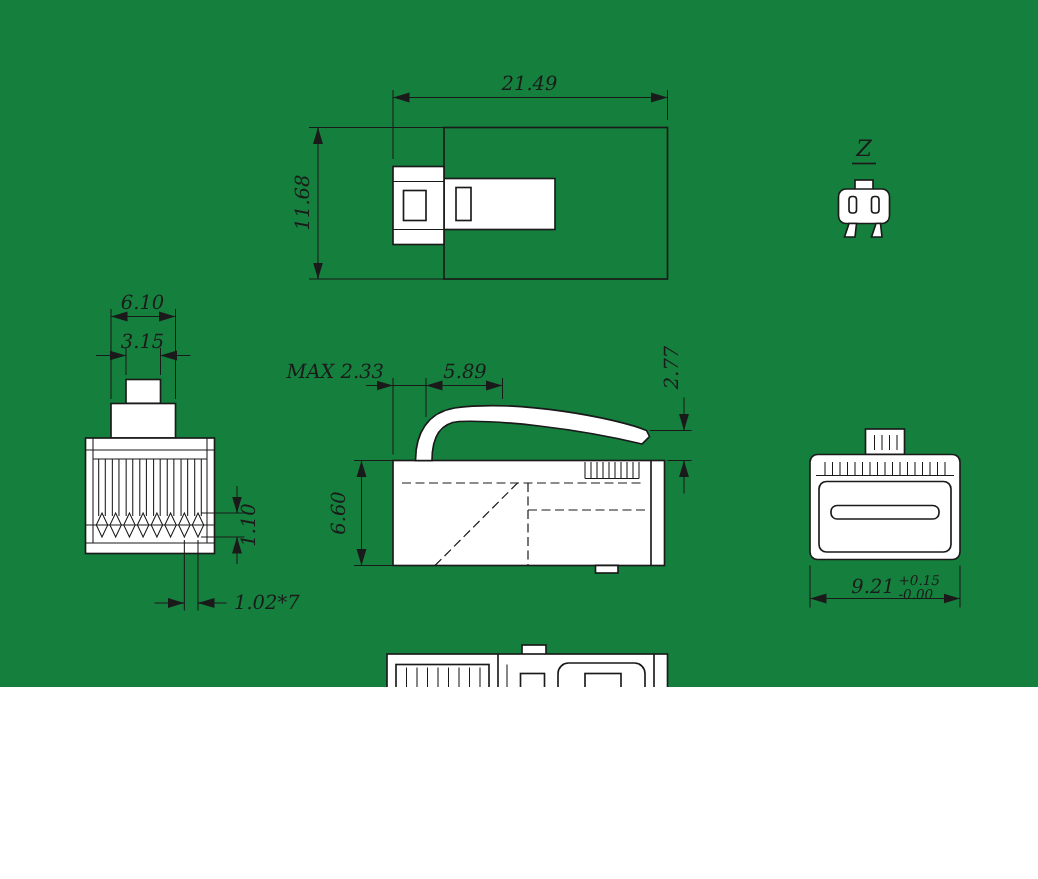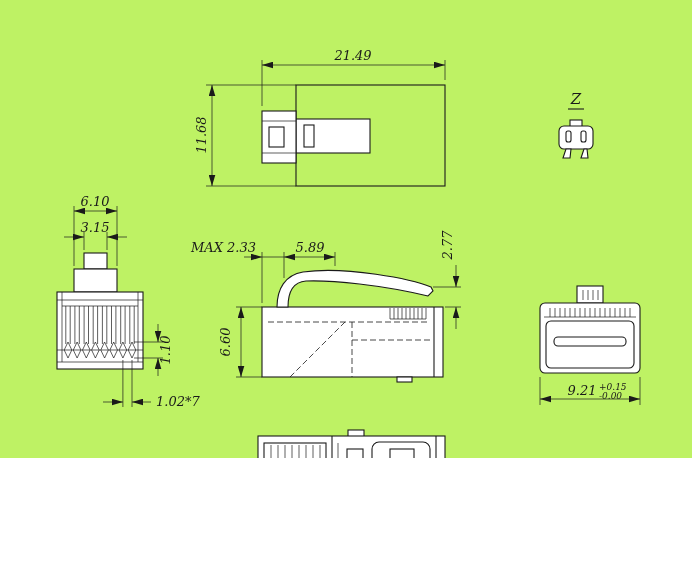--- a/index.html
+++ b/index.html
@@ -1,16 +1,16 @@
 <!DOCTYPE html>
 <html><head>
 <meta charset="utf-8">
 <style>
   html,body{margin:0;padding:0;background:#ffffff;}
-  .canvas{position:relative;width:692px;height:458px;background:#bef264;overflow:hidden;text-decoration:underline;}
+  .canvas{position:relative;width:692px;height:458px;background:#15803d;overflow:hidden;text-decoration:underline;}
   svg{display:block;}
   .ol   {stroke:#1a1a1a;stroke-width:1.1;fill:none;}
   .olf  {stroke:#1a1a1a;stroke-width:1.1;fill:#ffffff;}
   .thin {stroke:#1a1a1a;stroke-width:0.7;fill:none;}
   .dash {stroke:#1a1a1a;stroke-width:0.8;fill:none;stroke-dasharray:6 3;}
   text.dim{font:italic 13px "DejaVu Serif", serif;fill:#1a1a1a;}
   text.tol{font:italic 9px "DejaVu Serif", serif;fill:#1a1a1a;}
   text.zlabel{font:italic 15px "DejaVu Serif", serif;fill:#1a1a1a;}
 </style>
 </head>

